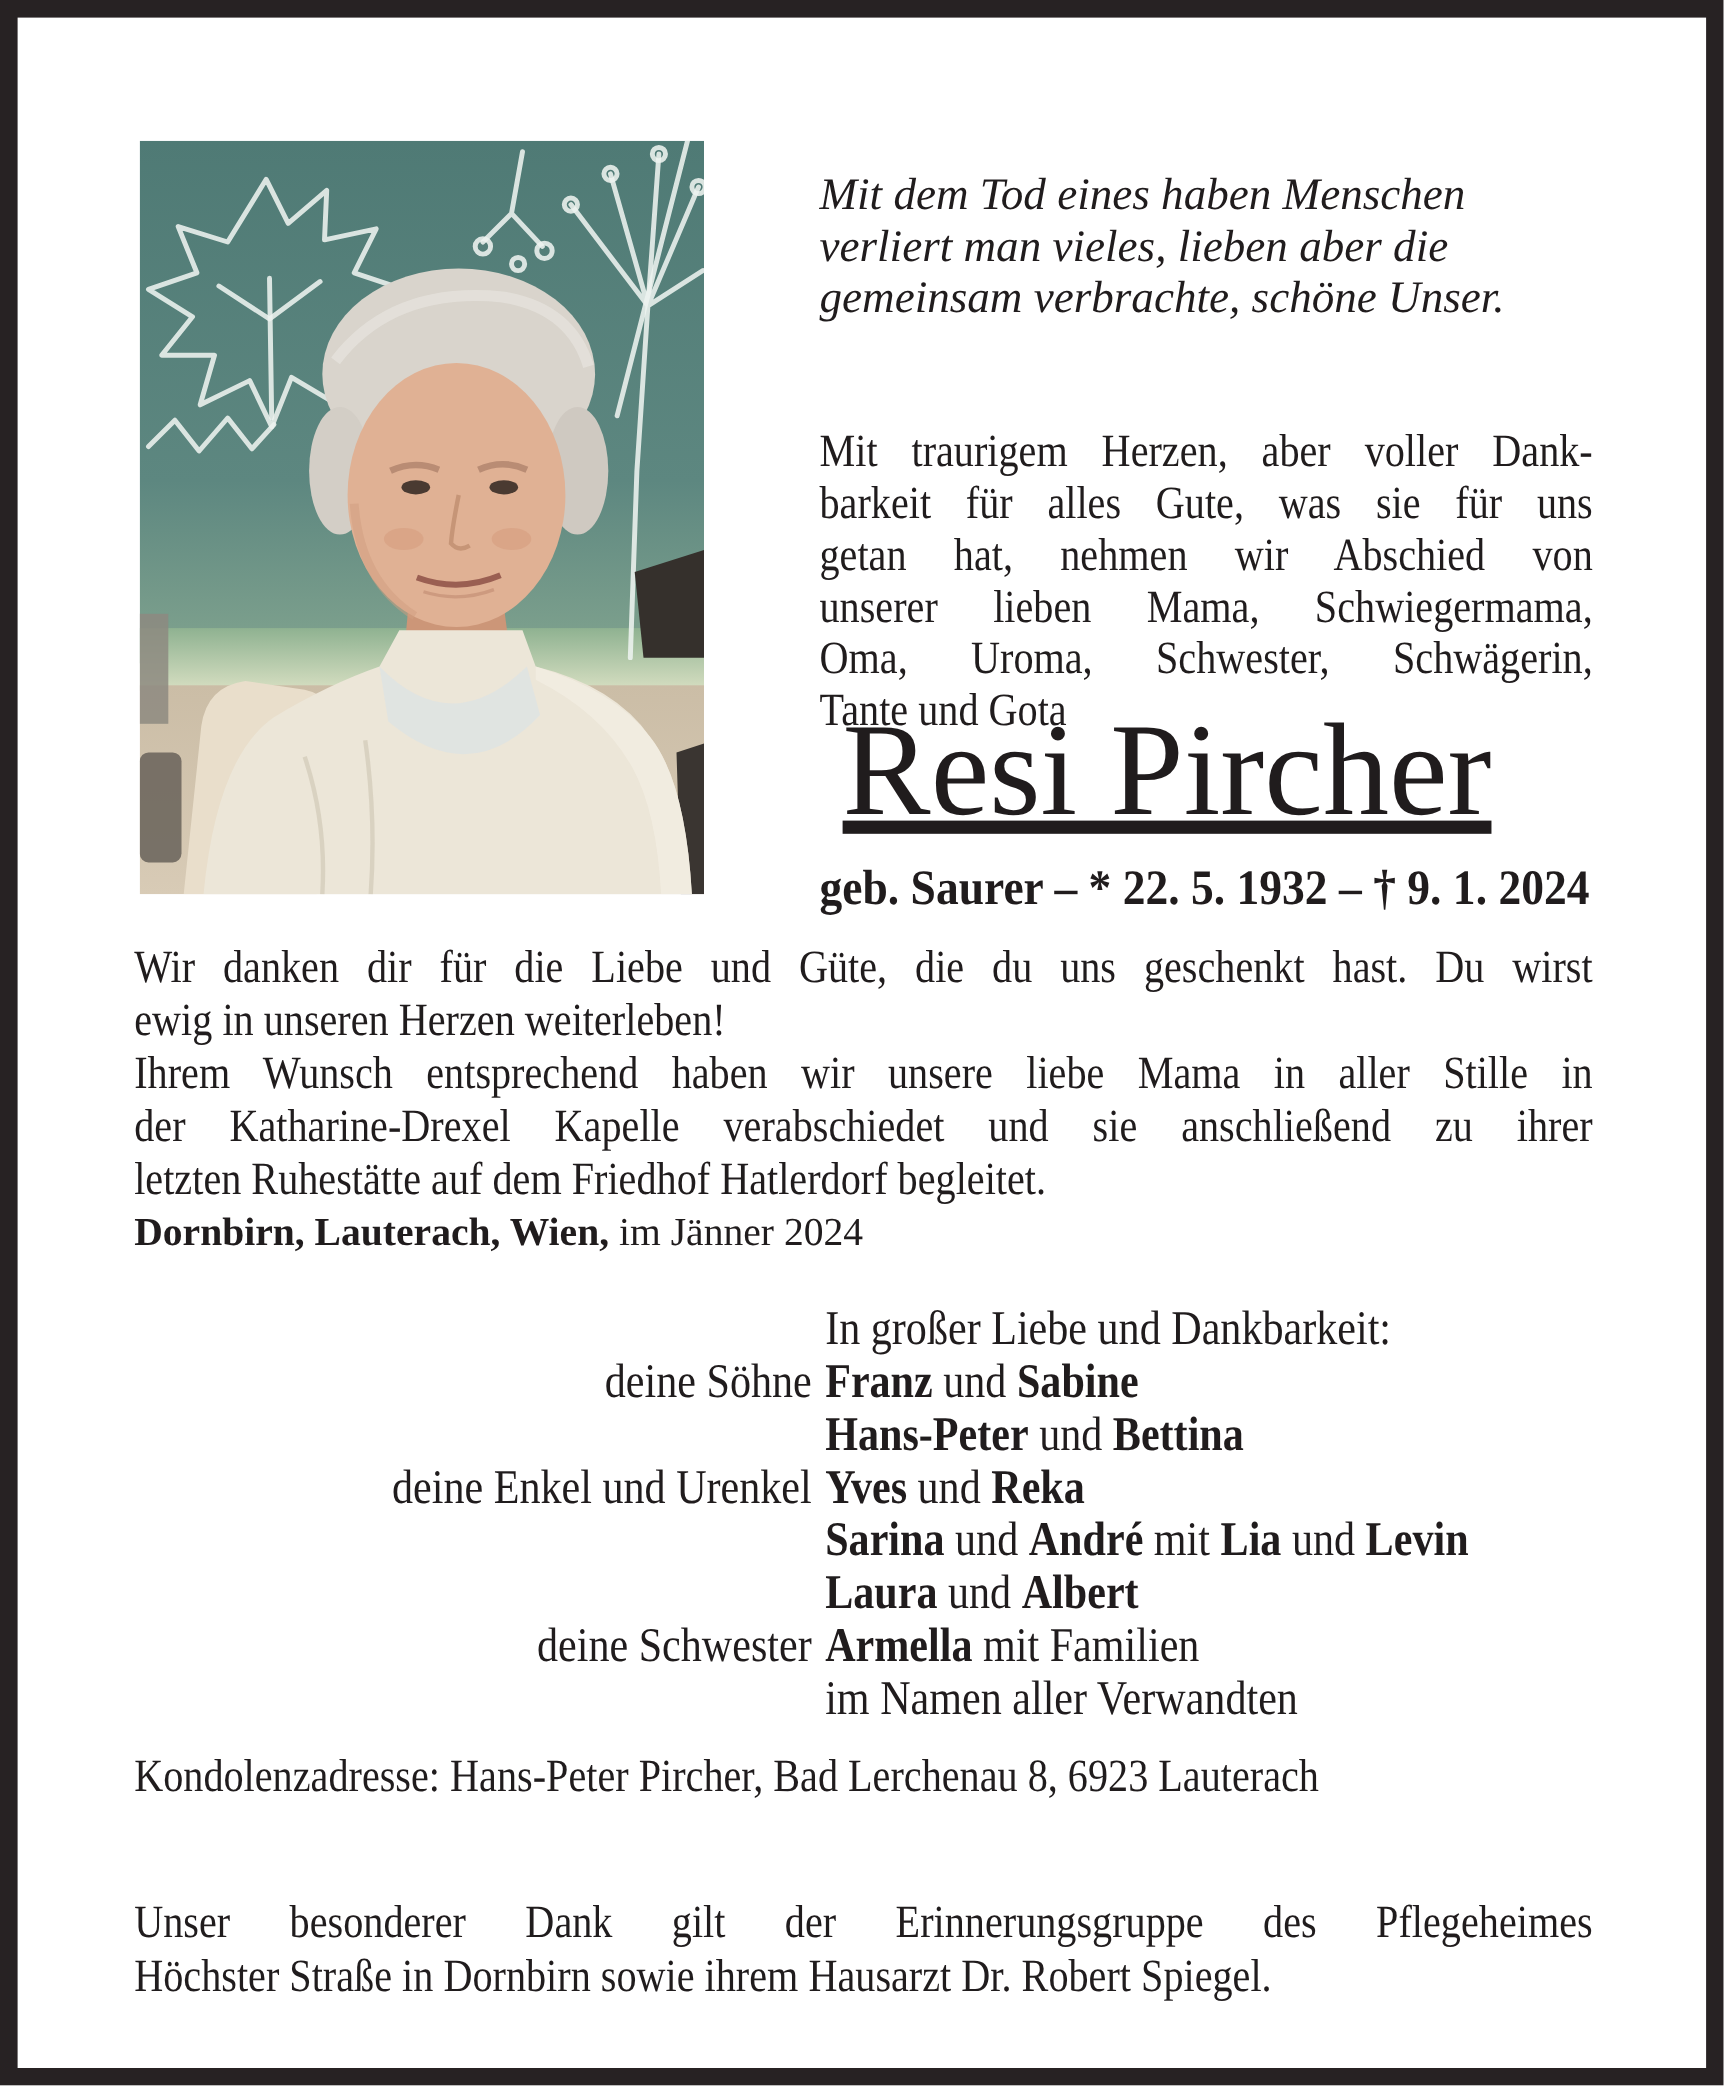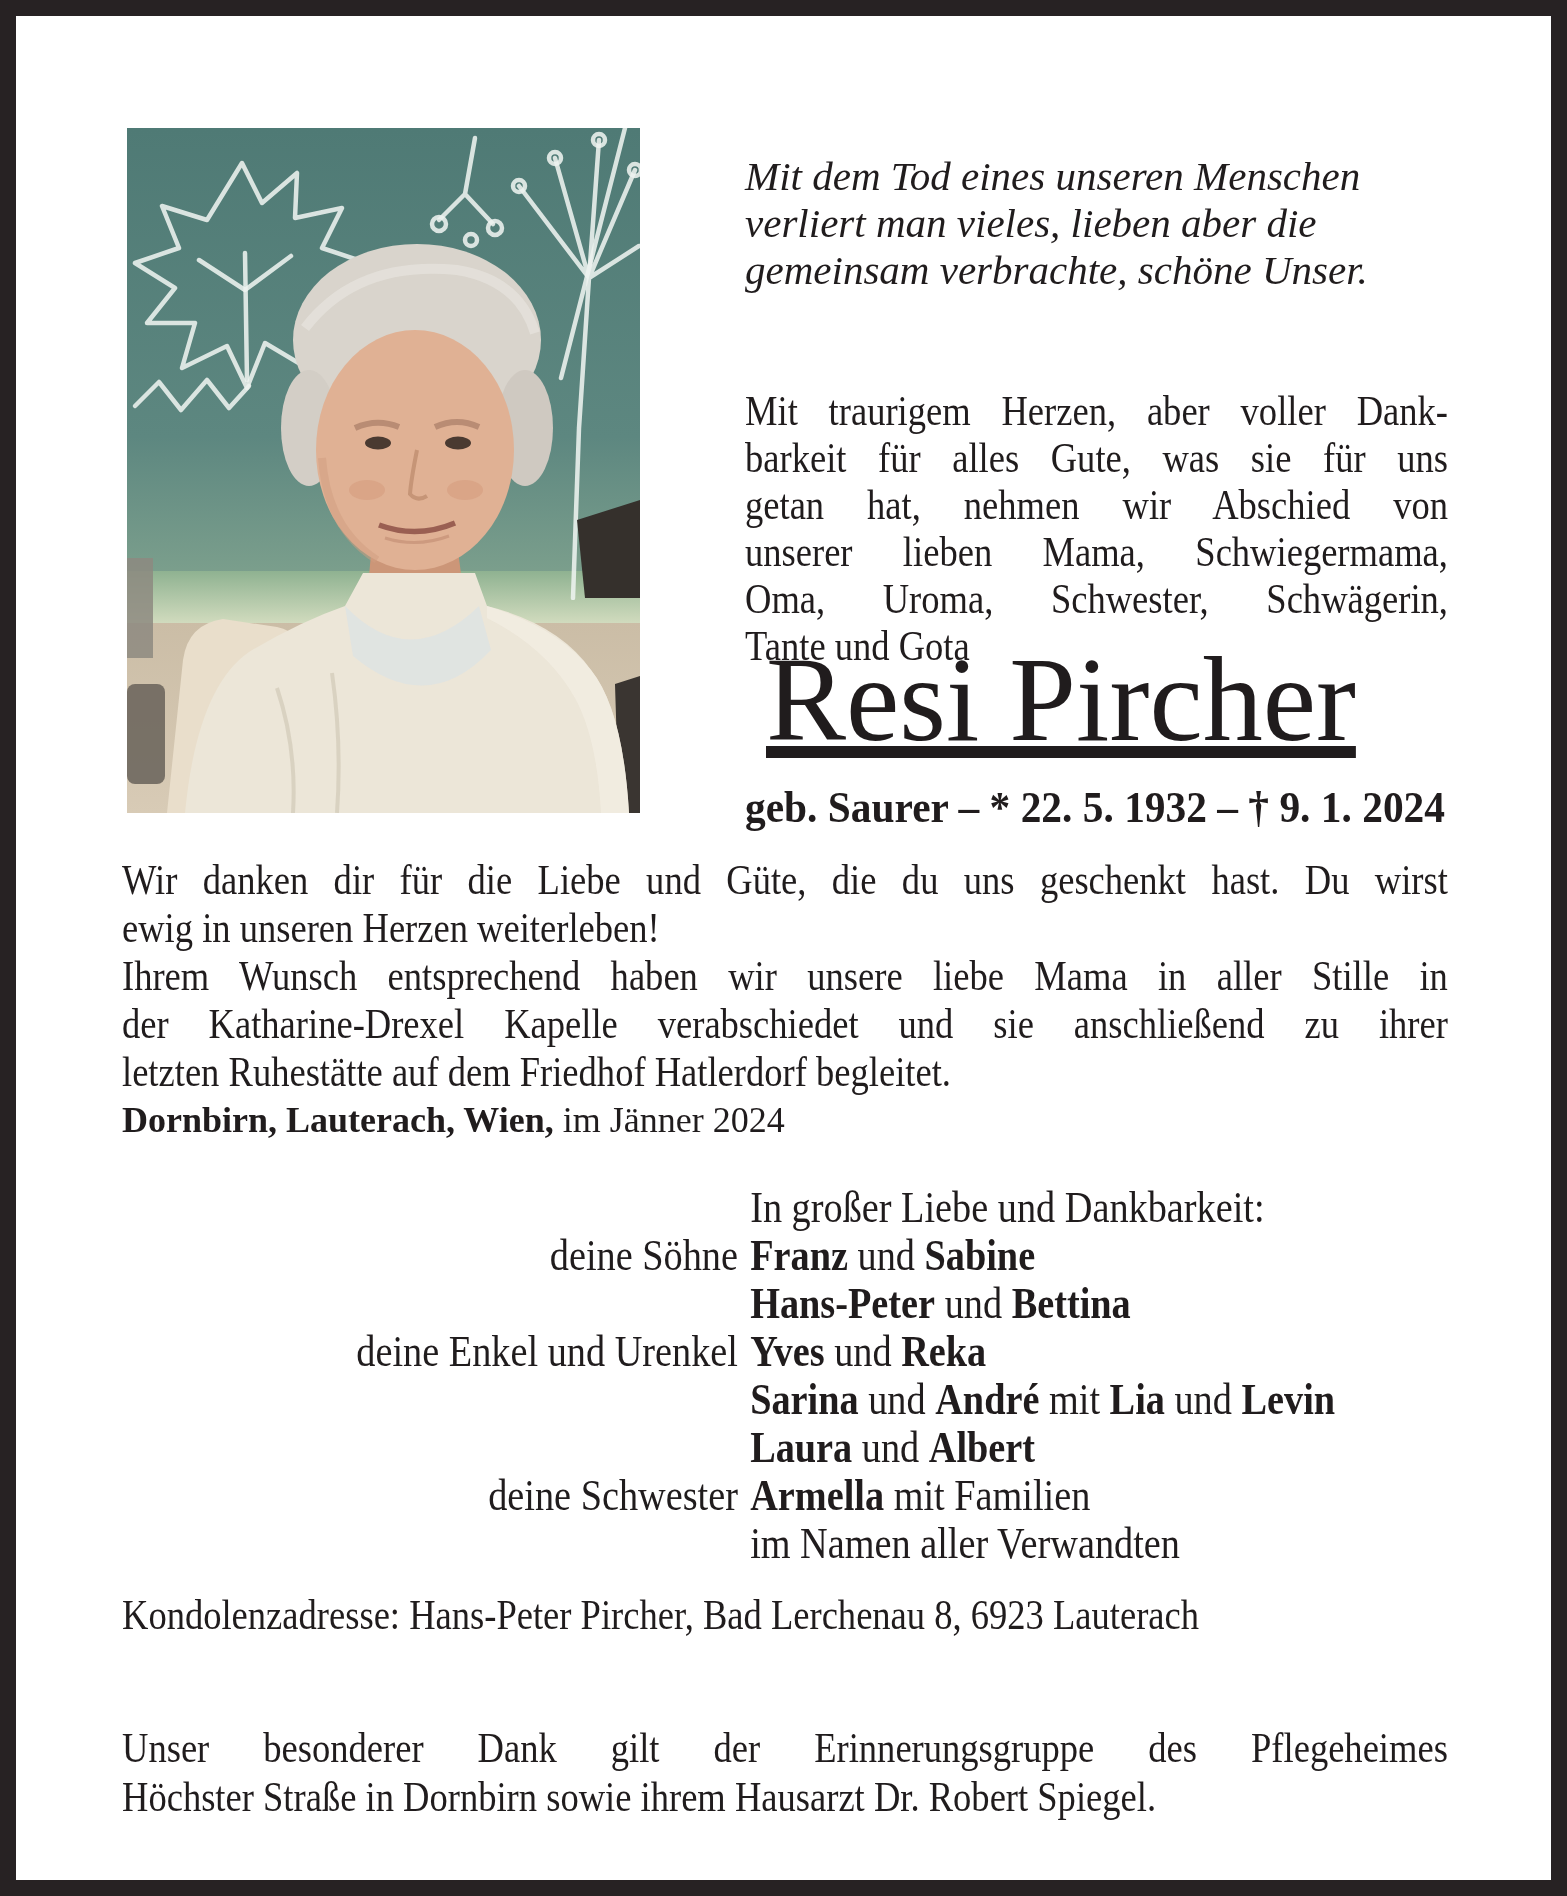--- a/index.html
+++ b/index.html
@@ -121,21 +121,21 @@
 
         <path d="M290 322 Q284 352 283 366 Q290 374 300 368" stroke="#c69577" stroke-width="4" fill="none"></path>
 
         <path d="M252 397 Q290 411 328 395" stroke="#9a5f52" stroke-width="5.5" fill="none"></path>
         <path d="M258 410 Q290 420 322 408" stroke="#c08a72" stroke-width="3" fill="none" opacity="0.6"></path>
       </g>
     </svg>
   </div>
 
   <div class="abs quote leftlines">
-      <div class="tline">Mit dem Tod eines unseren Menschen</div>
+      <div class="tline">Mit dem Tod eines haben Menschen</div>
       <div class="tline">verliert man vieles, lieben aber die</div>
       <div class="tline last">gemeinsam verbrachte, schöne Unser.</div>
     </div>
 
   <div class="abs intro cond">
       <div class="tline">Mit traurigem Herzen, aber voller Dank-</div>
       <div class="tline">barkeit für alles Gute, was sie für uns</div>
       <div class="tline">getan hat, nehmen wir Abschied von</div>
       <div class="tline">unserer lieben Mama, Schwiegermama,</div>
       <div class="tline">Oma, Uroma, Schwester, Schwägerin,</div>

